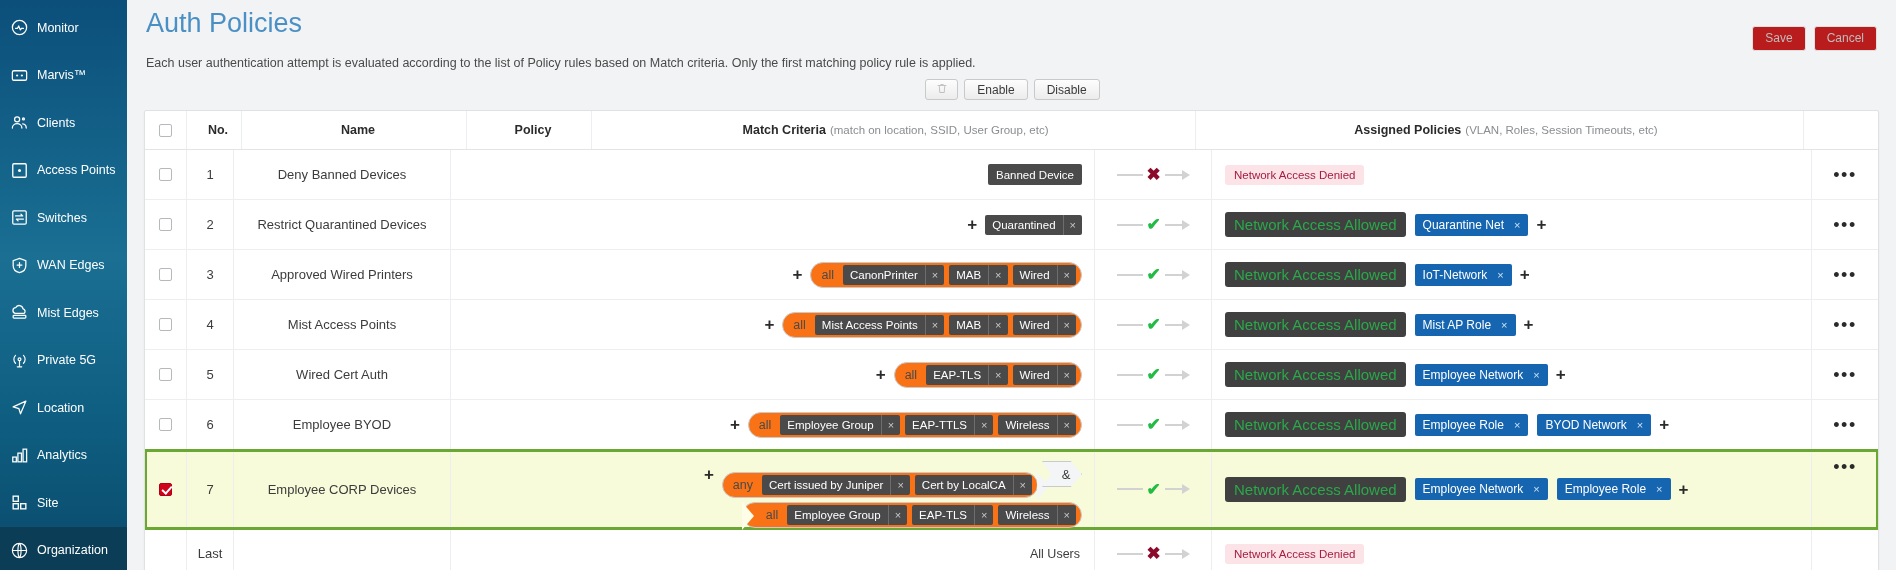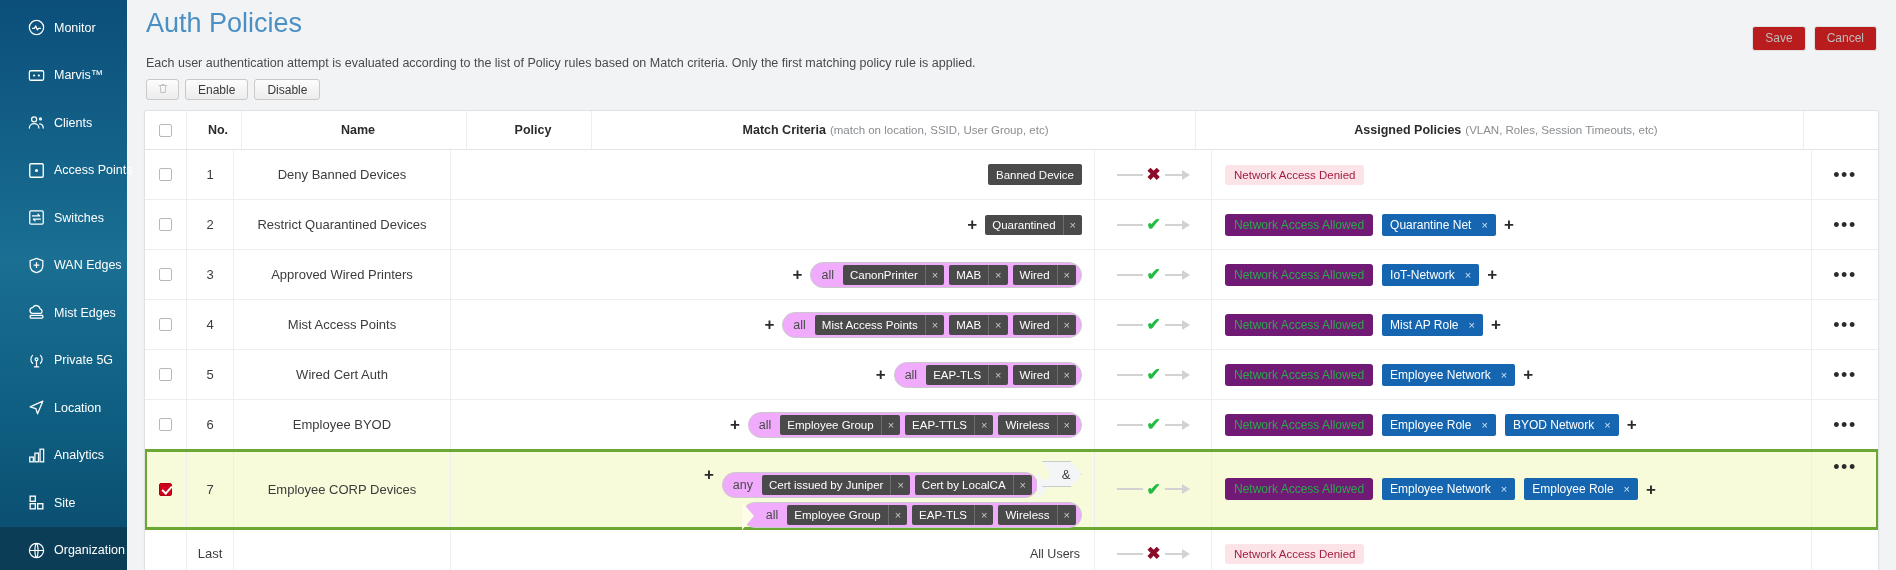--- a/index.html
+++ b/index.html
@@ -16,21 +16,21 @@
 
   
   .sidebar {
     width:127px; flex:0 0 127px; height:570px;
     background:linear-gradient(180deg,#0b4f7a 0%, #1a6f93 45%, #0e5d80 75%, #0a4a6b 100%);
     padding-top:4px;
     position:relative;
   }
   .nav-item {
     display:flex; align-items:center; gap:8px;
-    height:47.5px; padding-left:27px;
+    height:47.5px; padding-left:10px;
     color:#ffffff; font-size:12.5px; white-space:nowrap;
     cursor:pointer;
   }
   .nav-item.active { background:#0c3d57; }
   .nav-ico { width:19px; height:19px; flex:0 0 19px; display:block; }
   .nav-ico svg { display:block; }
 
   
   .main { flex:1; position:relative; padding:0 17px 0 17px; }
 
@@ -43,21 +43,21 @@
   .btn {
     font-family:"Liberation Sans", sans-serif;
     font-size:12px; padding:4px 12px; border-radius:3px;
     border:1px solid #ccc; background:#fbfbfb; color:#444;
     cursor:pointer; line-height:15px;
   }
   .btn.disabled { color:#bdbdbd; border-color:#e0e0e0; background:#b91c1c; cursor:default; }
 
   .desc { font-size:12.5px; color:#4a4a4a; padding-left:2px; margin-top:5px; }
 
-  .toolbar { display:flex; gap:6px; margin-top:9px; padding-left:2px; }
+  .toolbar { display:flex; gap:6px; margin-top:9px; padding-left:2px;justify-content:center; }
   .tbtn {
     font-size:12px; min-width:47px; height:21px;
     border:1px solid #c9c9c9; border-radius:3px;
     background:linear-gradient(180deg,#fdfdfd,#ececec);
     color:#3b3b3b; cursor:pointer; padding:0 12px;
     display:flex; align-items:center; justify-content:center;
   }
   .tbtn.icon-btn { min-width:33px; padding:0; }
   .tbtn.icon-btn svg { opacity:.35; }
 
@@ -112,21 +112,21 @@
   .cb.checked:after {
     content:""; position:absolute; left:3.5px; top:.5px;
     width:4px; height:8px; border:solid #fff; border-width:0 2px 2px 0;
     transform:rotate(42deg);
   }
 
   
   .chipgroup {
     display:inline-flex; align-items:center;
     border:1px solid #c8cacc; border-radius:13px;
-    background:#f0abfc; padding:3px 5px 3px 3px; gap:5px;
+    background:#f97316; padding:3px 5px 3px 3px; gap:5px;
     height:26px;
   }
   .chipgroup .q { font-size:12.5px; color:#4a4a4a; padding:0 4px 0 7px; }
   .chip {
     display:inline-flex; align-items:center; height:20px;
     background:#4a4a4a; color:#fff; font-size:11.5px; border-radius:2px;
     overflow:hidden; white-space:nowrap;
   }
   .chip .lbl { padding:0 7px; }
   .chip .x {
@@ -151,21 +151,21 @@
   .pmark.no { color:#8d0b2a; }
   .phead {
     width:0;height:0;
     border-top:5px solid transparent; border-bottom:5px solid transparent;
     border-left:8px solid #d2d2d2; margin-left:-1px;
   }
   .pline2 { width:18px; height:2px; background:#d2d2d2; }
 
   
   .pill-allow {
-    background:#701a75; color:#2aa84a; font-size:12px;
+    background:#404040; color:#2aa84a; font-size:15px;
     padding:4px 9px; border-radius:3px; white-space:nowrap;
   }
   .pill-deny {
     background:#fbe3e8; color:#a51d3e; font-size:11.5px;
     padding:4px 9px; border-radius:3px; white-space:nowrap;
   }
   .bchip {
     display:inline-flex; align-items:center; height:22px;
     background:#1565b0; color:#fff; font-size:12px; border-radius:2px;
     margin-left:9px; white-space:nowrap;

